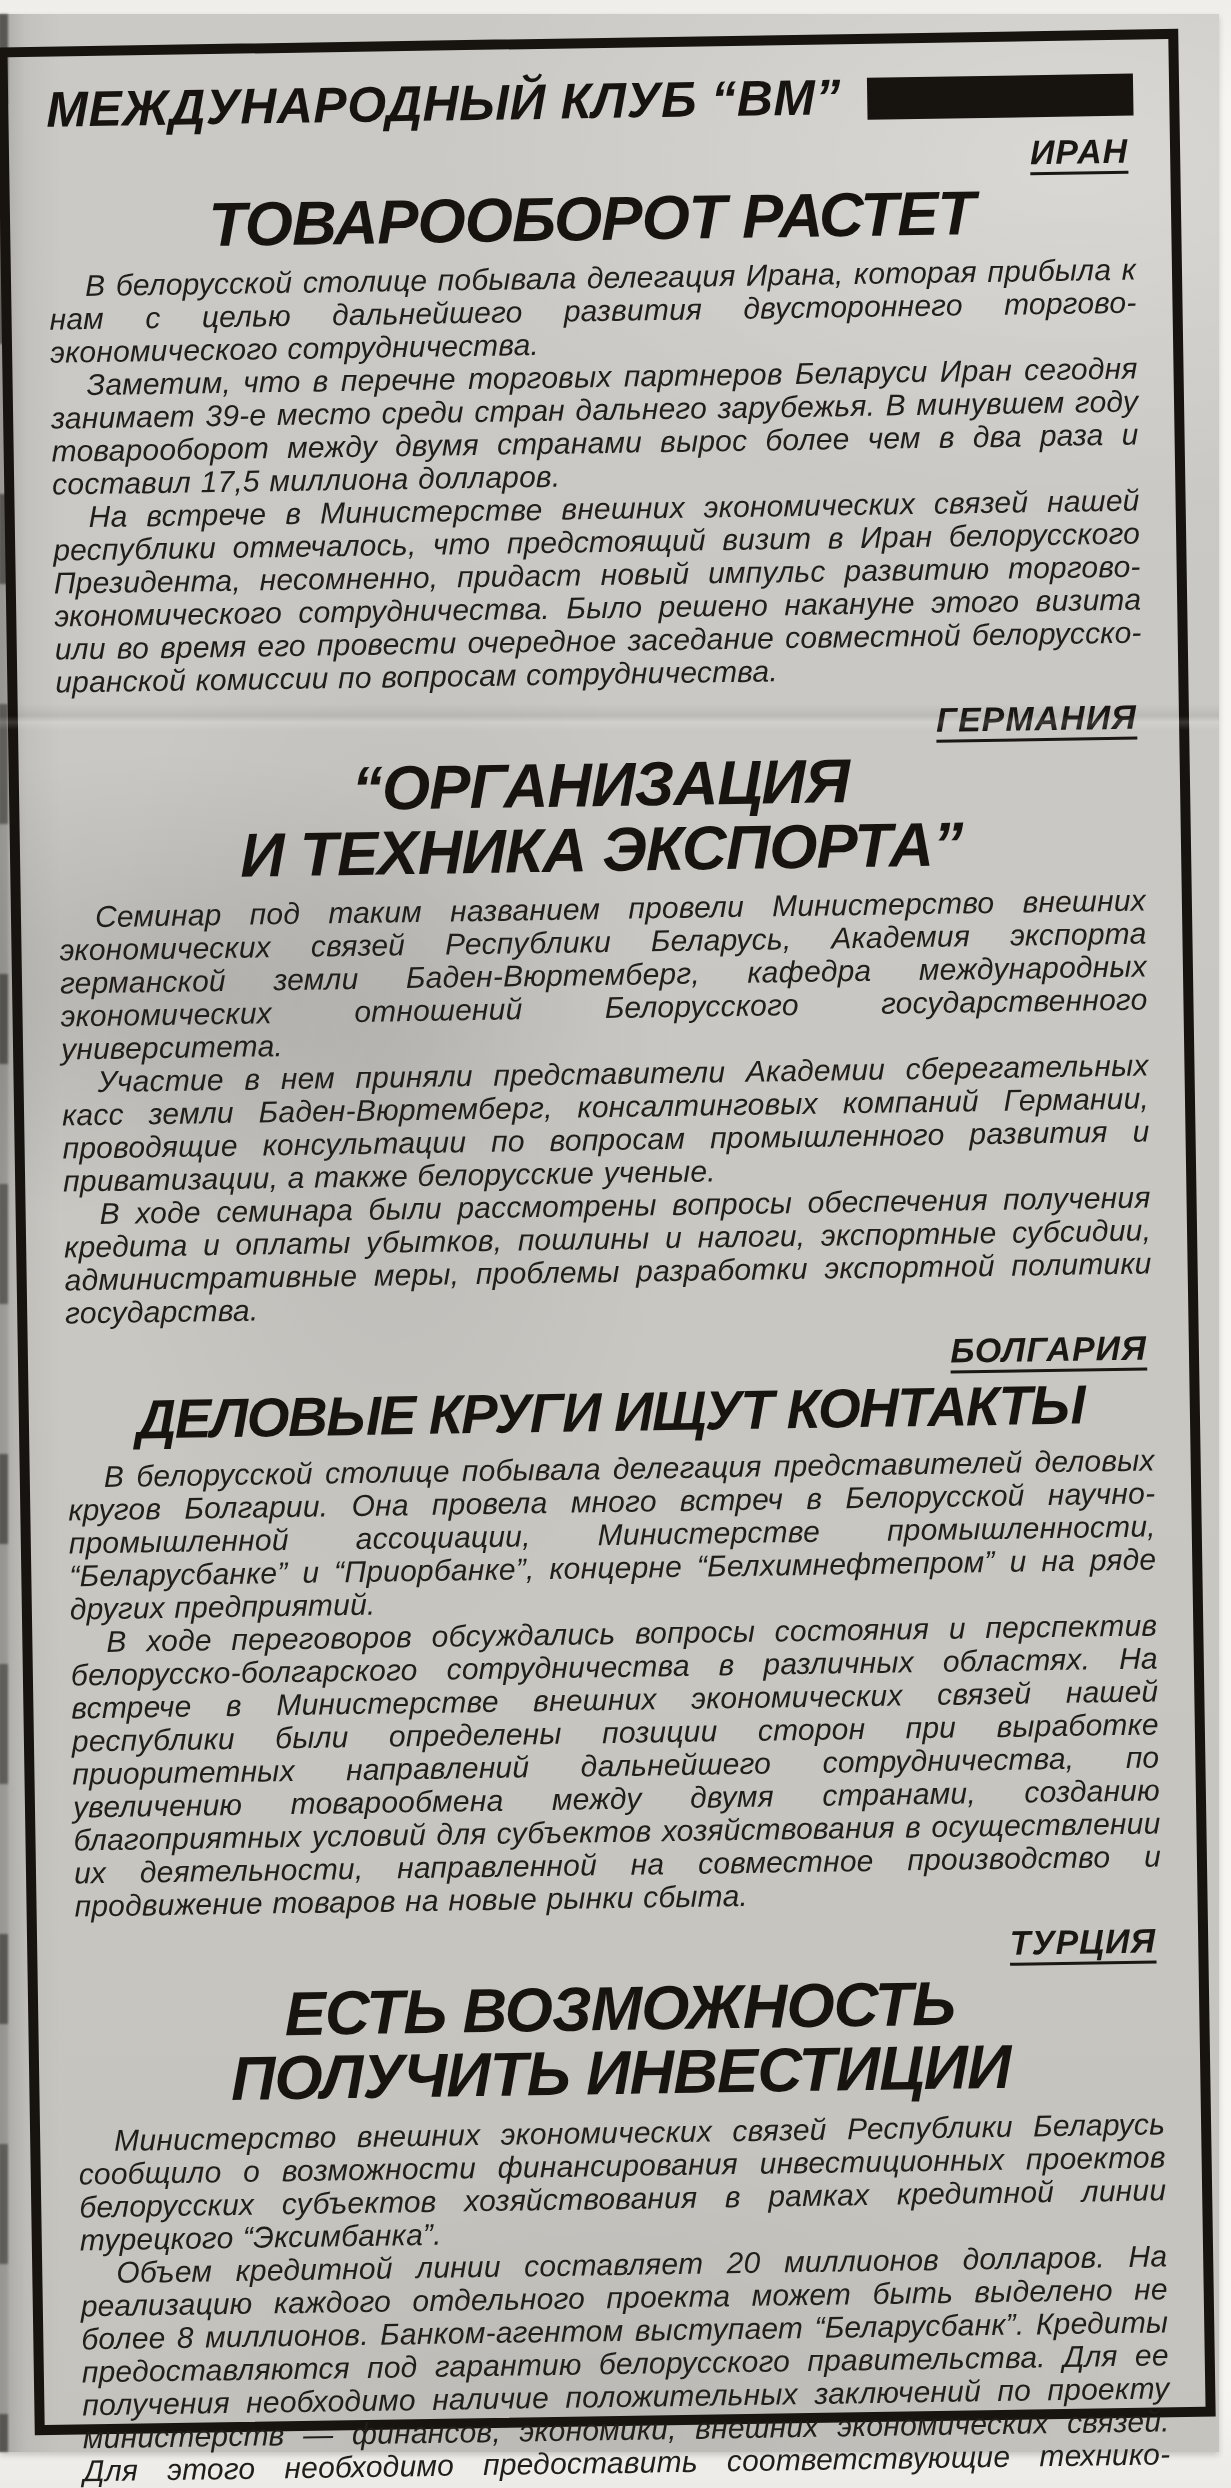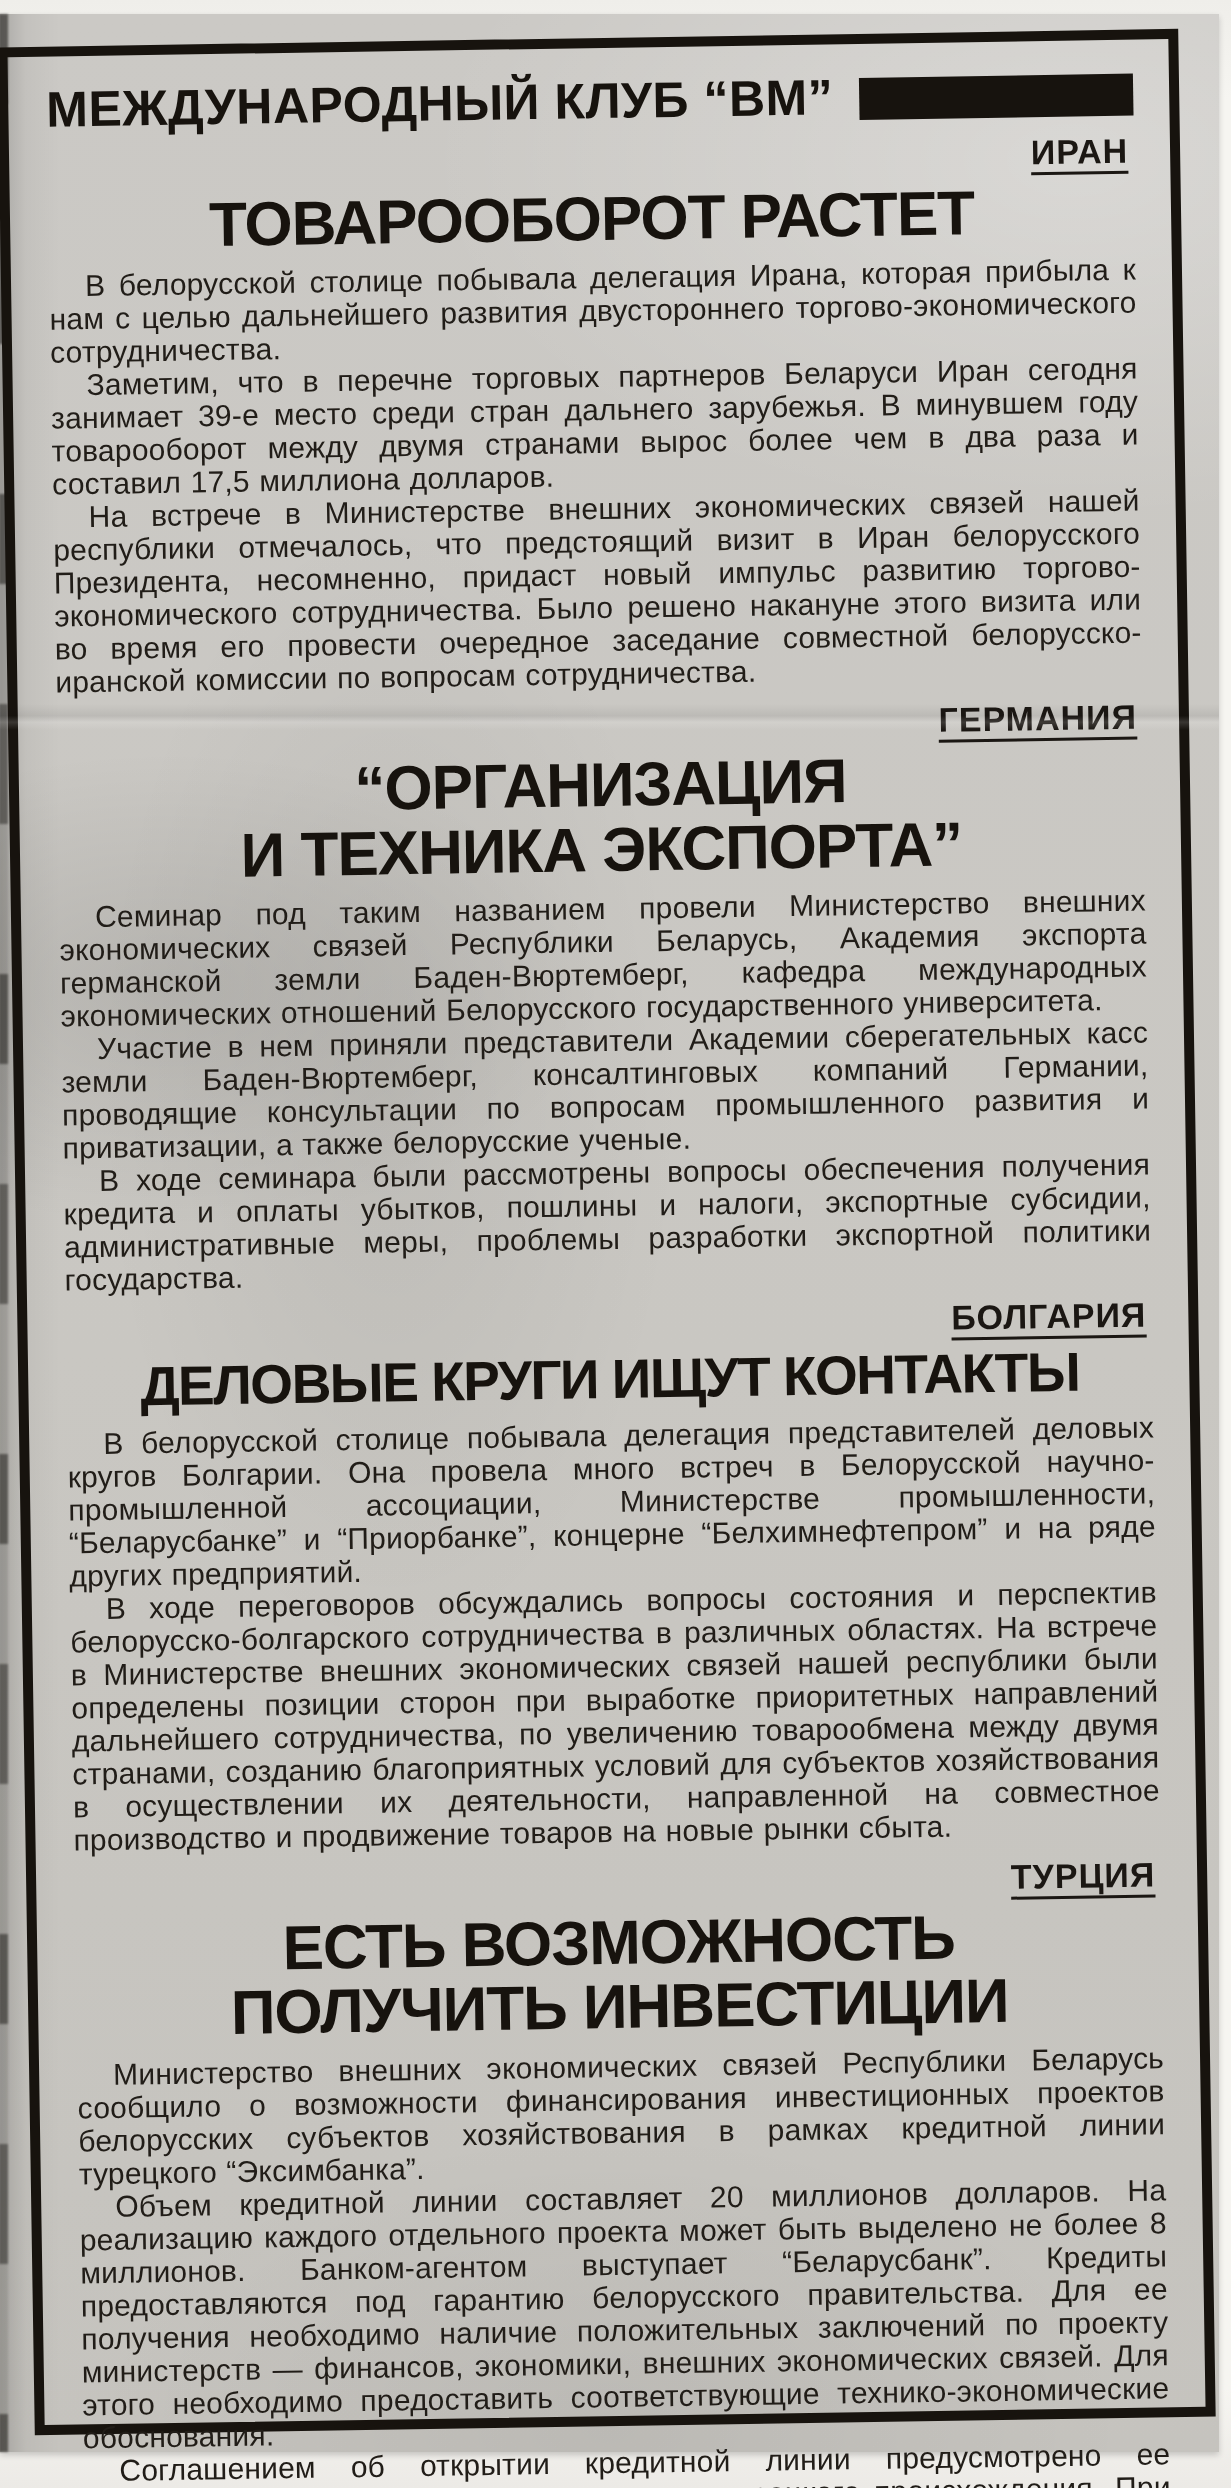--- a/index.html
+++ b/index.html
@@ -13,20 +13,21 @@
   .paper{
     position:absolute;left:0;top:14px;right:12px;bottom:36px;
     background:
       radial-gradient(ellipse 620px 340px at 14% 40%, rgba(0,0,0,0.10), transparent 70%),
       radial-gradient(ellipse 420px 820px at 32% 44%, rgba(0,0,0,0.06), transparent 70%),
       radial-gradient(ellipse 900px 500px at 88% 6%, rgba(255,255,255,0.28), transparent 72%),
       radial-gradient(ellipse 700px 400px at 50% 99%, rgba(0,0,0,0.05), transparent 75%),
       linear-gradient(90deg, rgba(0,0,0,0.16), rgba(0,0,0,0.04) 26px, rgba(0,0,0,0) 60px),
       linear-gradient(180deg,#cbc9c5 0%,#c9c7c2 55%,#c5c3be 100%);
     box-shadow:0 3px 6px rgba(0,0,0,0.18);
+    font-style:italic;
   }
   
   .paper::before{
     content:"";position:absolute;left:-1px;top:0;bottom:0;width:9px;
     background:repeating-linear-gradient(180deg,
       rgba(20,18,15,0.55) 0 90px, rgba(20,18,15,0.12) 90px 210px,
       rgba(20,18,15,0.5) 210px 330px, rgba(20,18,15,0.1) 330px 480px);
     filter:blur(1px);
   }
   

